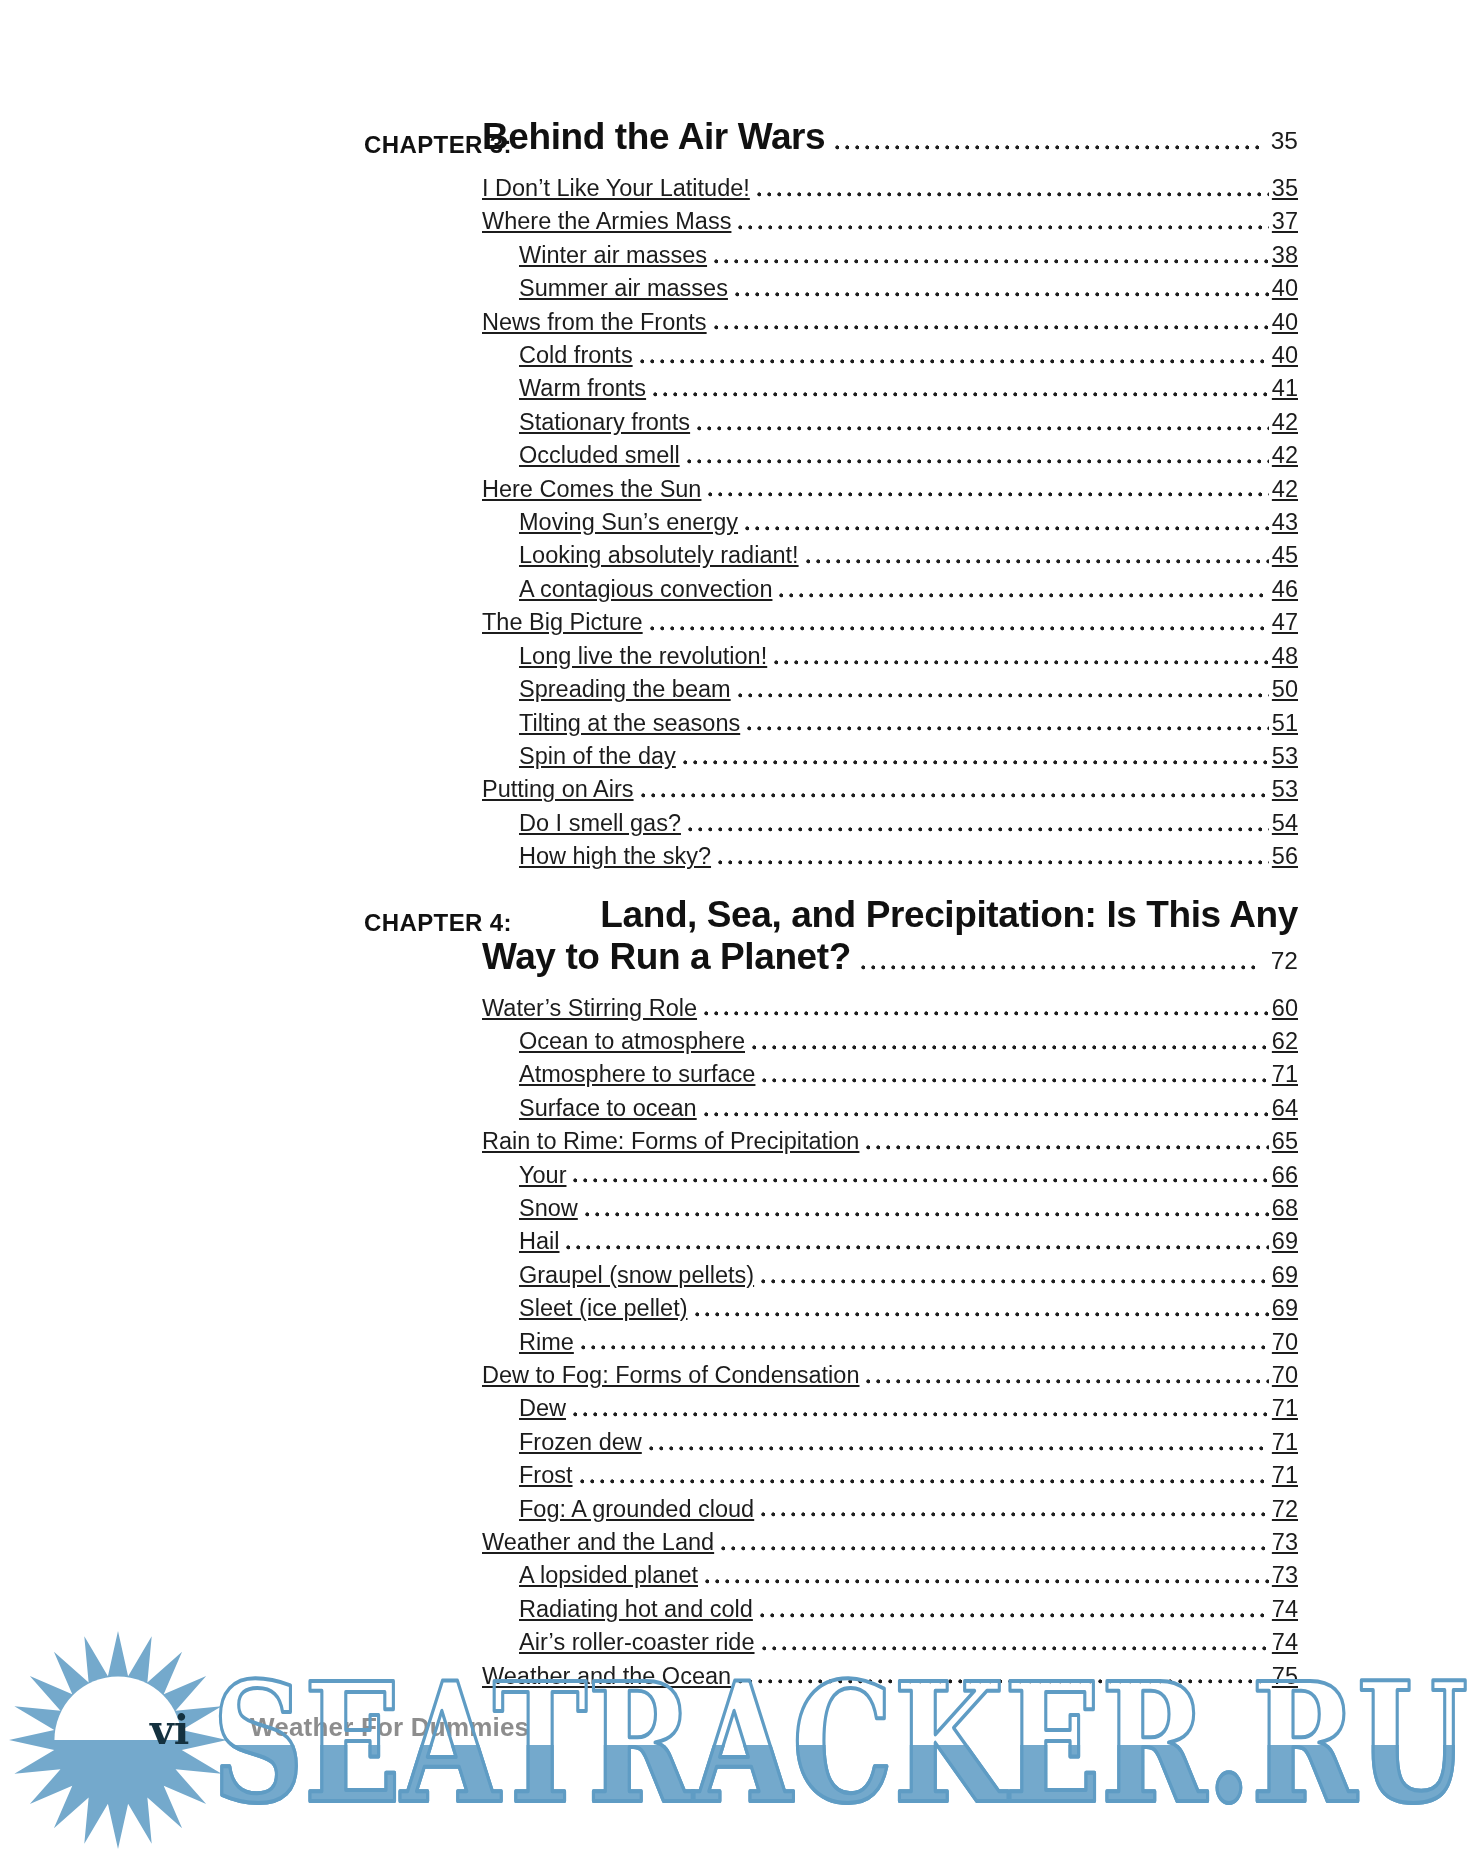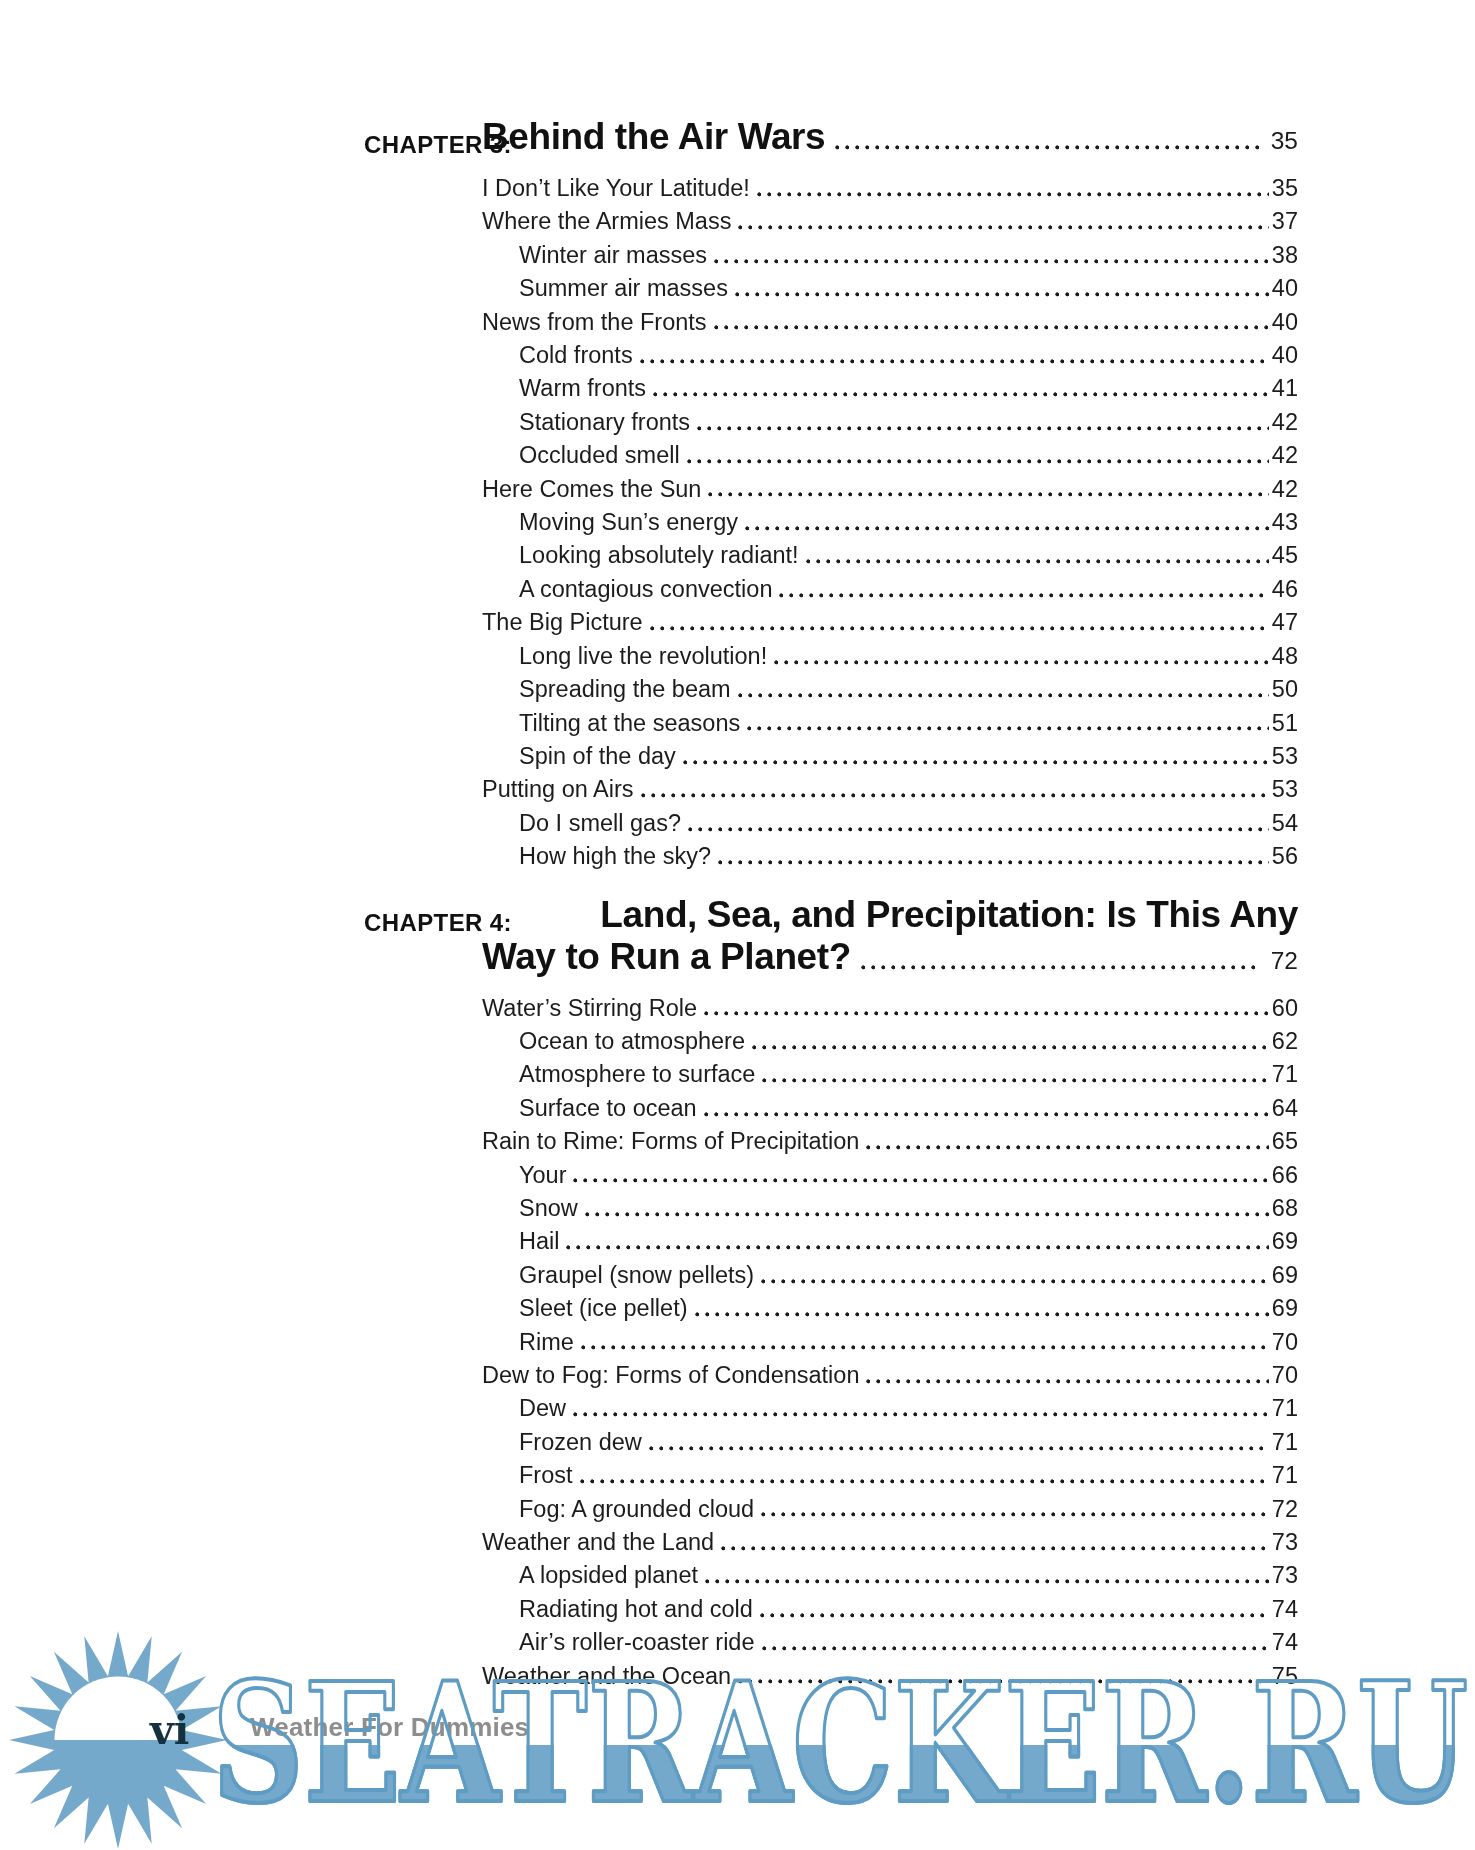--- a/index.html
+++ b/index.html
@@ -55,20 +55,21 @@
   }
   .ch3{margin-bottom:10px;}
   .ch4{margin-top:20px;margin-bottom:10px;}
 
   .row{
     display:flex;
     align-items:flex-start;
     line-height:33.4px;
     font-size:23.5px;
     white-space:nowrap;
+    text-decoration:underline;
   }
   .row.lvl2{padding-left:37px;}
   .pnum{flex:0 0 auto;font-size:23.5px;color:var(--ink);}
 
   .leader{
     flex:1 1 auto;
     align-self:stretch;
     min-width:14px;
     margin:0 3px 0 7px;
     background-image:radial-gradient(circle at 2.2px 2.2px, var(--ink) 1.6px, transparent 2.1px);

